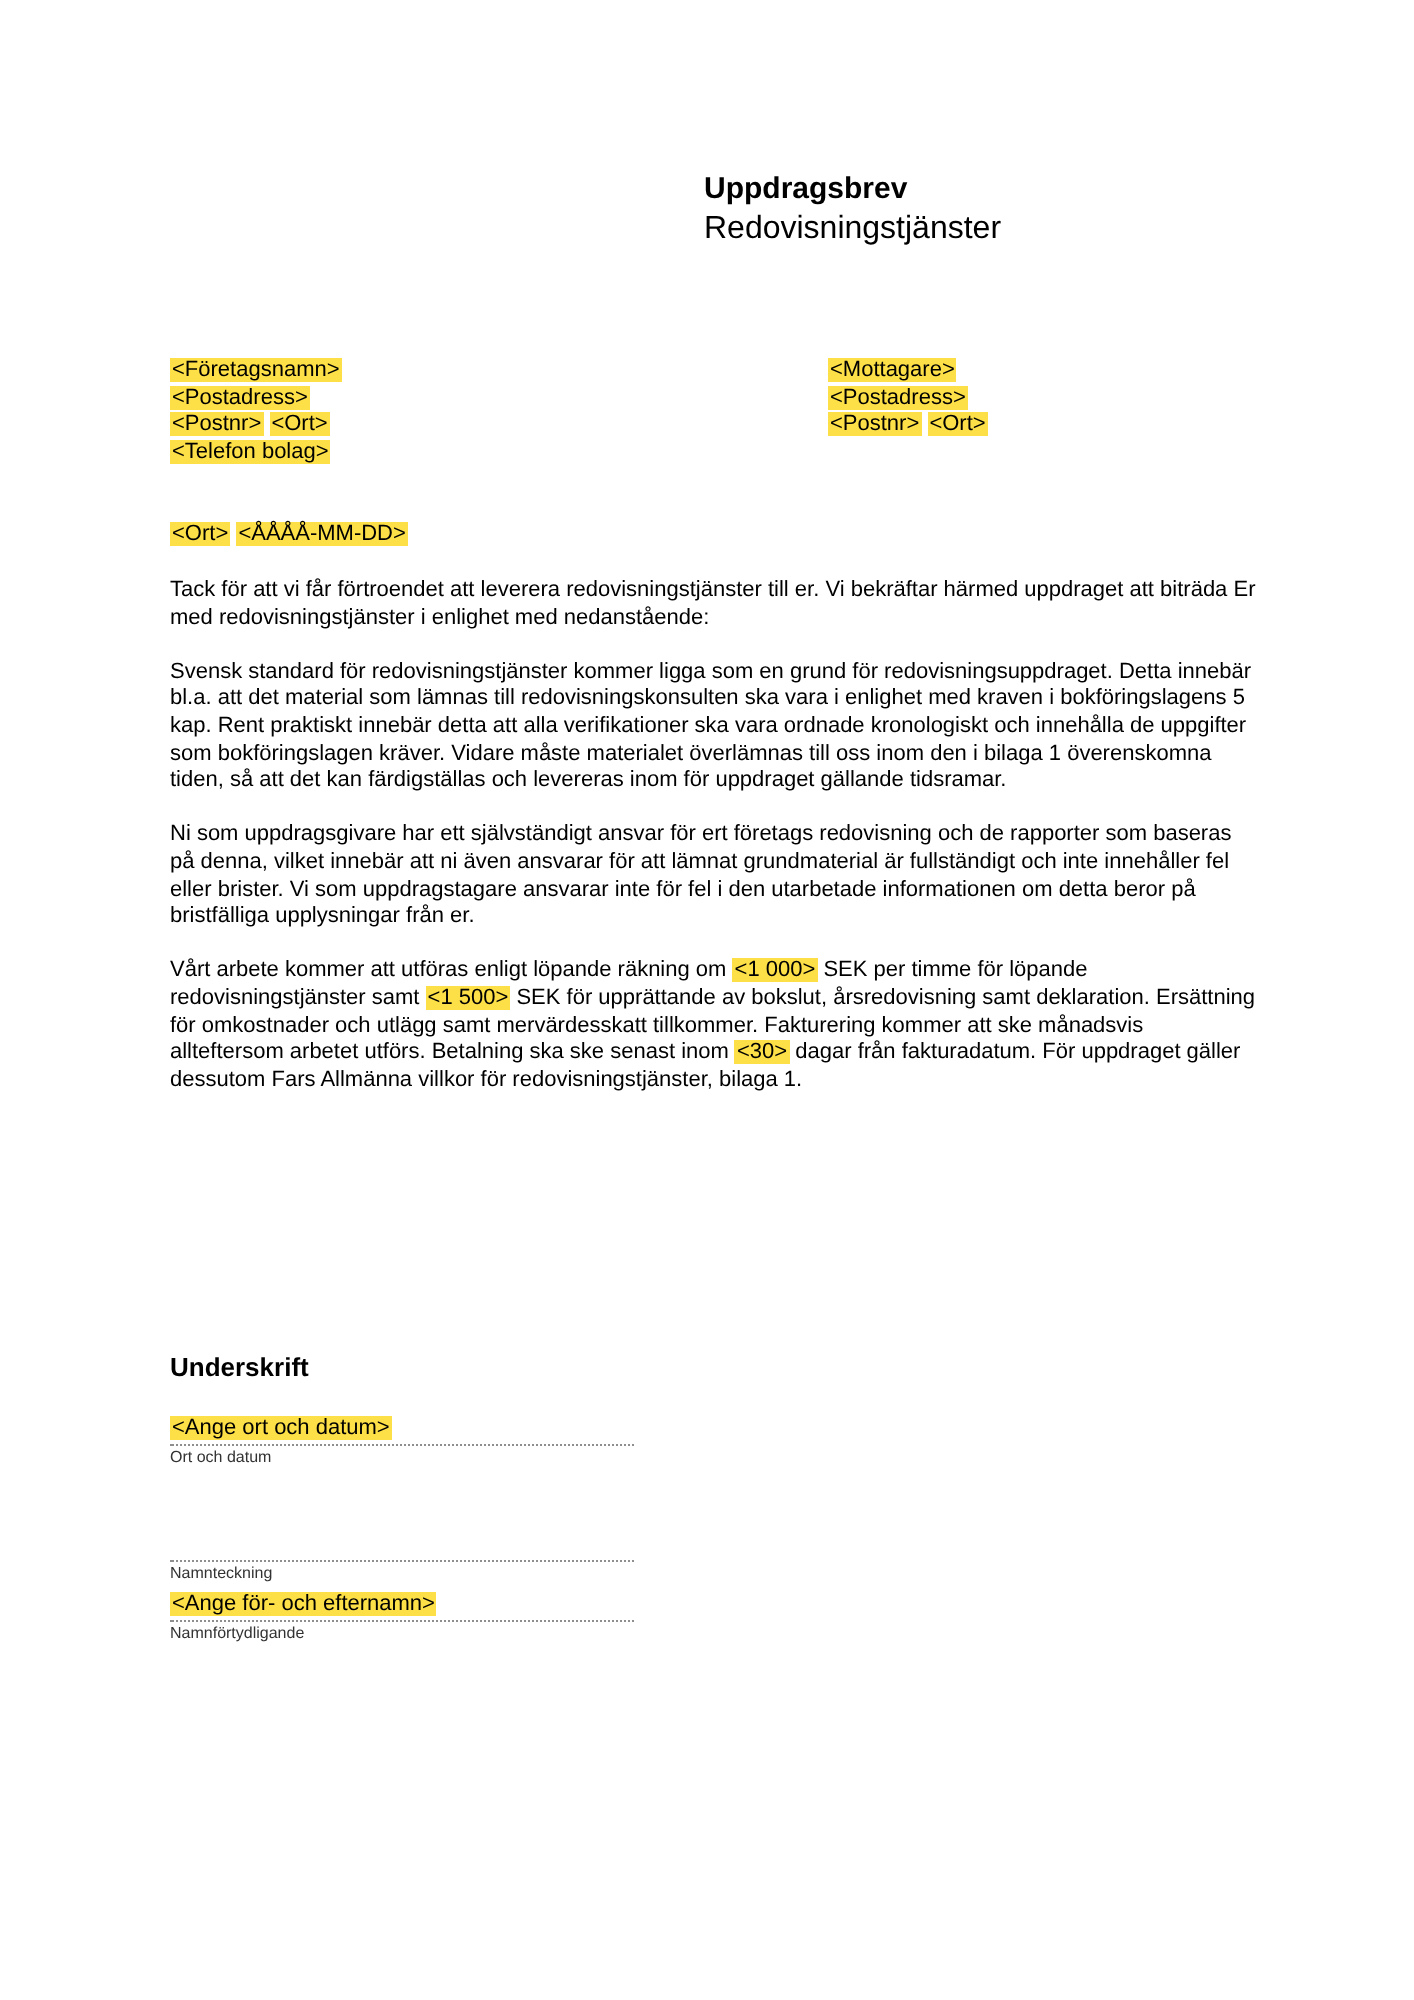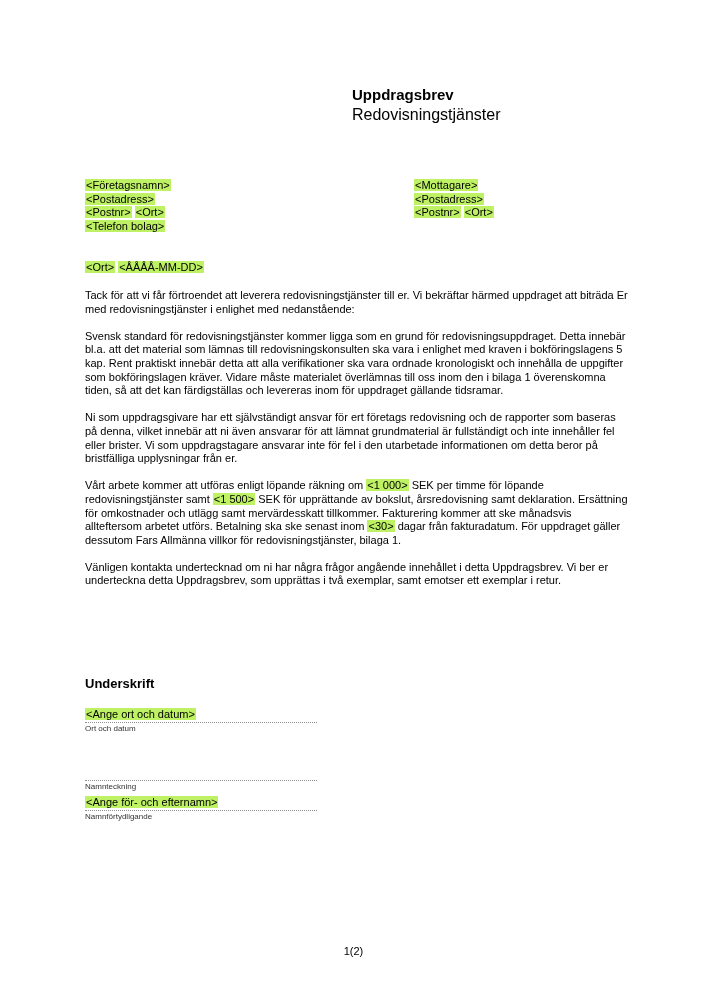--- a/index.html
+++ b/index.html
@@ -8,21 +8,21 @@
     font-family:"Liberation Sans",sans-serif;color:#000;overflow:hidden;
   }
   .doc-header{position:absolute;left:352px;top:86px;}
   .doc-title{font-size:15px;font-weight:bold;line-height:1.25;}
   .doc-subtitle{font-size:16px;line-height:1.2;}
   .addresses{position:absolute;left:85px;top:179px;width:540px;font-size:11px;}
   .addr{position:absolute;top:0;}
   .addr.sender{left:0;}
   .addr.recipient{left:285px;margin-left:44px;}
   .addr-line{line-height:13.7px;white-space:nowrap;}
-  mark.hl{background:#bef264;color:#000;padding:0 1px;}
+  mark.hl{background:#fde047;color:#000;padding:0 1px;}
   .dateline{position:absolute;left:85px;top:261px;font-size:11px;line-height:13.7px;white-space:nowrap;}
   .letter-body{position:absolute;left:85px;top:289px;width:543px;font-size:11px;line-height:13.6px;}
   .letter-body p{margin:0 0 13.6px 0;}
   .sig-section{position:absolute;left:85px;top:676px;width:260px;height:150px;}
   .sig-heading{position:absolute;top:0;left:0;margin:0;font-size:13px;font-weight:bold;}
   .sig-field{position:absolute;left:0;width:232px;}
   .sig-field-1{top:31px;}
   .sig-field-2{top:89px;}
   .sig-field-3{top:119px;}
   .sig-line{width:232px;min-height:15px;border-bottom:1px dotted #8f8f8f;font-size:11px;line-height:14px;white-space:nowrap;}
@@ -53,21 +53,20 @@
     </div>
   </div>
 
   <div class="dateline"><mark class="hl">&lt;Ort&gt;</mark> <mark class="hl">&lt;ÅÅÅÅ-MM-DD&gt;</mark></div>
 
   <div class="letter-body">
     <p>Tack för att vi får förtroendet att leverera redovisningstjänster till er. Vi bekräftar härmed uppdraget att biträda Er med redovisningstjänster i enlighet med nedanstående:</p>
     <p>Svensk standard för redovisningstjänster kommer ligga som en grund för redovisningsuppdraget. Detta innebär bl.a. att det material som lämnas till redovisningskonsulten ska vara i enlighet med kraven i bokföringslagens 5 kap. Rent praktiskt innebär detta att alla verifikationer ska vara ordnade kronologiskt och innehålla de uppgifter som bokföringslagen kräver. Vidare måste materialet överlämnas till oss inom den i bilaga 1 överenskomna tiden, så att det kan färdigställas och levereras inom för uppdraget gällande tidsramar.</p>
     <p>Ni som uppdragsgivare har ett självständigt ansvar för ert företags redovisning och de rapporter som baseras på denna, vilket innebär att ni även ansvarar för att lämnat grundmaterial är fullständigt och inte innehåller fel eller brister. Vi som uppdragstagare ansvarar inte för fel i den utarbetade informationen om detta beror på bristfälliga upplysningar från er.</p>
     <p>Vårt arbete kommer att utföras enligt löpande räkning om <mark class="hl">&lt;1 000&gt;</mark> SEK per timme för löpande redovisningstjänster samt <mark class="hl">&lt;1 500&gt;</mark> SEK för upprättande av bokslut, årsredovisning samt deklaration. Ersättning för omkostnader och utlägg samt mervärdesskatt tillkommer. Fakturering kommer att ske månadsvis allteftersom arbetet utförs. Betalning ska ske senast inom <mark class="hl">&lt;30&gt;</mark> dagar från fakturadatum. För uppdraget gäller dessutom Fars Allmänna villkor för redovisningstjänster, bilaga 1.</p>
-    <p>Vänligen kontakta undertecknad om ni har några frågor angående innehållet i detta Uppdragsbrev. Vi ber er underteckna detta Uppdragsbrev, som upprättas i två exemplar, samt emotser ett exemplar i retur.</p>
   </div>
 
   <section class="sig-section">
     <h2 class="sig-heading">Underskrift</h2>
 
     <div class="sig-field sig-field-1">
       <div class="sig-line"><mark class="hl">&lt;Ange ort och datum&gt;</mark></div>
       <div class="sig-caption">Ort och datum</div>
     </div>
 
@@ -75,15 +74,14 @@
       <div class="sig-line"><mark class="hl">&lt;Ange för- och efternamn&gt;</mark></div>
       <div class="sig-caption">Namnförtydligande</div>
     </div>
 
     <div class="sig-field sig-field-2">
       <div class="sig-line"></div>
       <div class="sig-caption">Namnteckning</div>
     </div>
   </section>
 
-  <footer class="page-footer">1(2)</footer>
 
 </div>
 
 </body></html>

